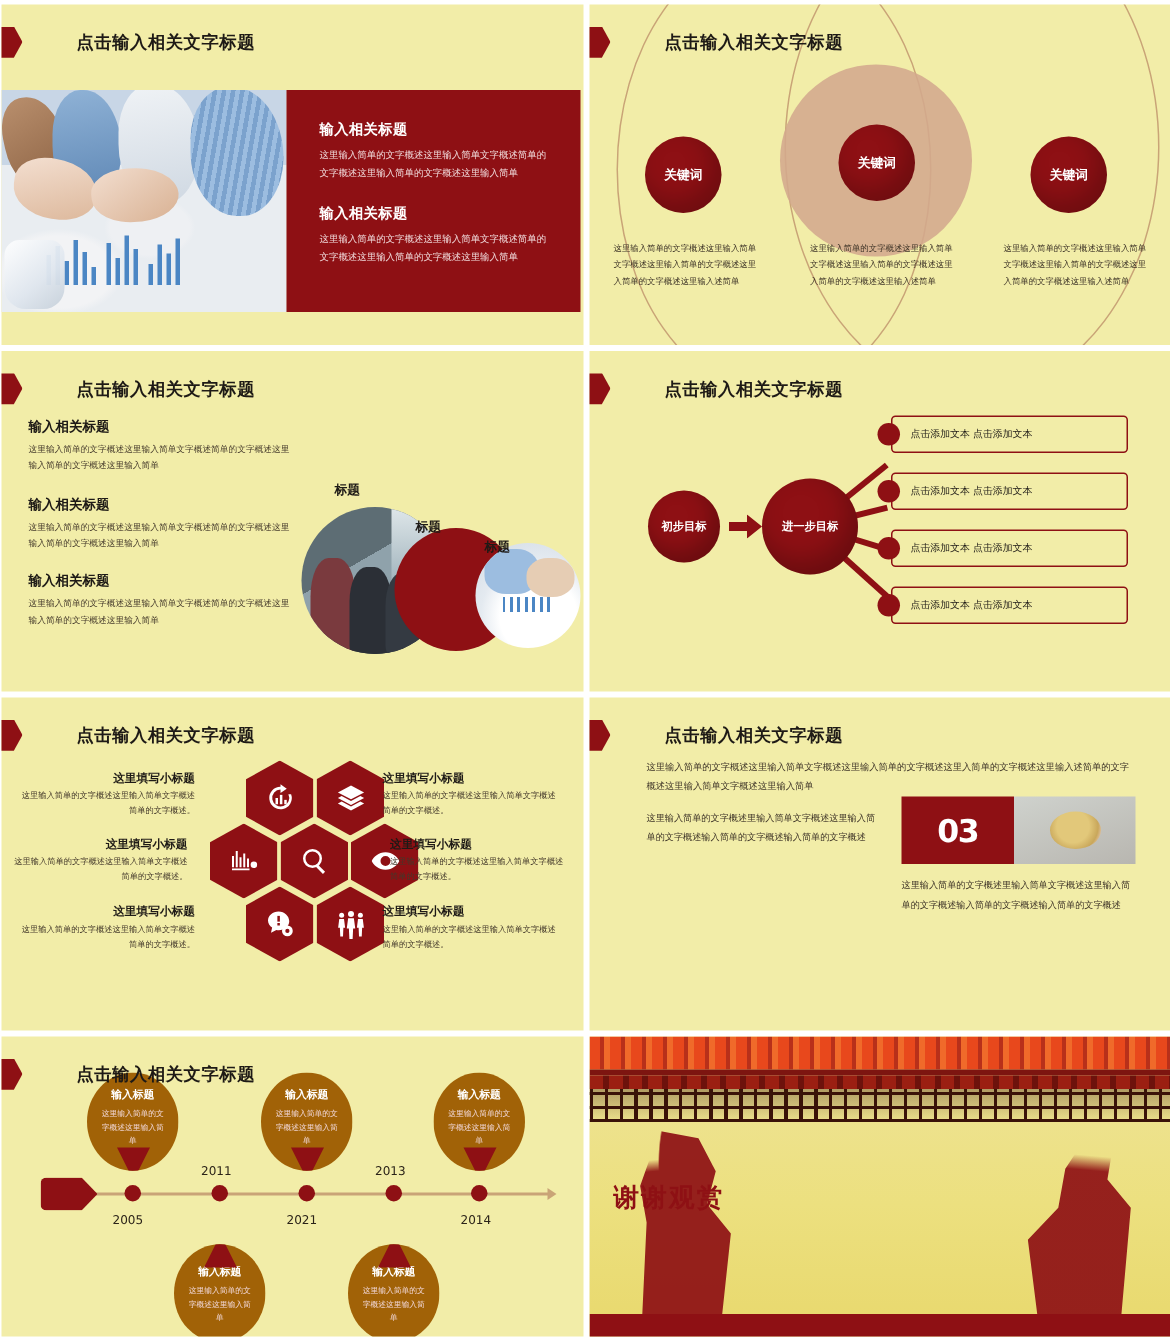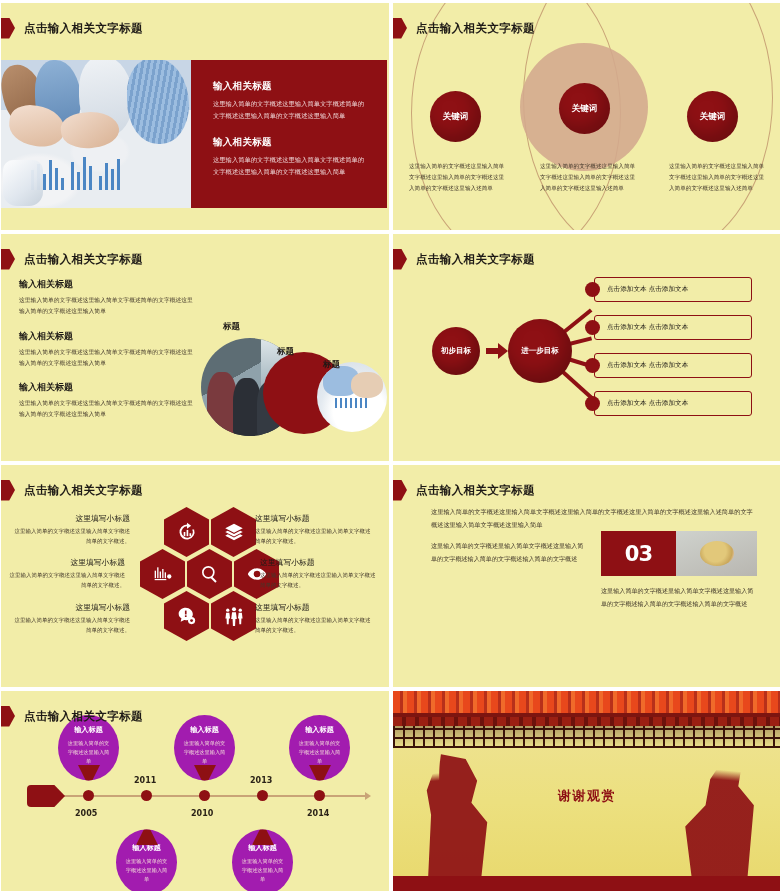--- a/index.html
+++ b/index.html
@@ -23,20 +23,21 @@
     background: #f2eda8;
     overflow: hidden;
   }
   
   .stitle {
     position: absolute;
     left: 6px; top: 14px;
     display: flex; align-items: center;
     height: 22px;
     z-index: 20;
+    gap: 27px;
   }
   .stitle .pent {
     width: 17px; height: 21px;
     background: #8e1014;
     -webkit-clip-path: polygon(0 0, 66% 0, 100% 50%, 66% 100%, 0 100%);
     clip-path: polygon(0 0, 66% 0, 100% 50%, 66% 100%, 0 100%);
     margin-left: -9px;
   }
   .stitle .ttxt {
     font-size: 11.5px; font-weight: bold; color: #1e1a16;
@@ -136,21 +137,21 @@
   .hexwrap { position: absolute; left: 139px; top: 42px; width: 115px; height: 135px; }
   .hex { position: absolute; width: 45px; height: 50px; background: #8e1014;
          -webkit-clip-path: polygon(50% 0,100% 25%,100% 75%,50% 100%,0 75%,0 25%);
          clip-path: polygon(50% 0,100% 25%,100% 75%,50% 100%,0 75%,0 25%);
          display:flex; align-items:center; justify-content:center; }
   .hex svg { width: 20px; height: 20px; fill: #fff; }
   .hx1 { left: 24px; top: 0; } .hx2 { left: 71px; top: 0; }
   .hx3 { left: 0px; top: 42px; } .hx4 { left: 47px; top: 42px; } .hx5 { left: 94px; top: 42px; }
   .hx6 { left: 24px; top: 84px; } .hx7 { left: 71px; top: 84px; }
   .s5-lab { position: absolute; width: 116px; }
-  .s5-lab h5 { font-size: 7.8px; font-weight: normal; color: #1e1a16; margin-bottom: 3px; }
+  .s5-lab h5 { font-size: 7.8px; font-weight: bold; color: #1e1a16; margin-bottom: 3px; }
   .s5-lab p { font-size: 5.5px; line-height: 1.8; color: #43382a; }
   .s5L1 { left: 13px; top: 48px; text-align: right; }
   .s5L2 { left: 8px; top: 92px; text-align: right; }
   .s5L3 { left: 13px; top: 137px; text-align: right; }
   .s5R1 { left: 254px; top: 48px; text-align: left; }
   .s5R2 { left: 259px; top: 92px; text-align: left; }
   .s5R3 { left: 254px; top: 137px; text-align: left; }
 
   
   .s6-intro { position: absolute; left: 38px; top: 40px; right: 24px; font-size: 6.2px;
@@ -174,22 +175,22 @@
   .s6-body { font-size: 6.1px; line-height: 2.1; color: #3c3226; margin-top: 9px; }
 
   
   .tl-axis { position: absolute; left: 28px; top: 104px; right: 22px; height: 2px; background: #c9a477; }
   .tl-axis::after { content:""; position:absolute; right:-4px; top:-3px; border-left:6px solid #c9a477;
                     border-top:4px solid transparent; border-bottom:4px solid transparent; }
   .tl-flag { position: absolute; left: 26px; top: 94px; width: 38px; height: 22px; background: #8e1014;
              -webkit-clip-path: polygon(0 0, 72% 0, 100% 50%, 72% 100%, 0 100%);
              clip-path: polygon(0 0, 72% 0, 100% 50%, 72% 100%, 0 100%); border-radius: 4px 0 0 4px; }
   .tl-node { position: absolute; top: 99px; width: 11px; height: 11px; border-radius: 50%; background: #8e1014; }
-  .tl-year { position: absolute; font-size: 8px; font-weight: bold; color: #2b2318; }
-  .pin { position: absolute; width: 61px; height: 78px; background: #a21caf; color: #fff;
+  .tl-year { position: absolute; font-size: 8px; font-weight: normal; color: #2b2318; }
+  .pin { position: absolute; width: 61px; height: 78px; background: #a16207; color: #fff;
          -webkit-clip-path: ellipse(50% 42% at 50% 42%);
          clip-path: ellipse(50% 42% at 50% 42%);
          text-align: center; padding-top: 10px; }
   .pin .tip { position: absolute; left: 50%; bottom: 6px; transform: translateX(-50%);
               width: 0; height: 0; border-left: 11px solid transparent; border-right: 11px solid transparent;
               border-top: 22px solid #8e1014; }
   .pin h6 { font-size: 7.2px; font-weight: bold; margin-bottom: 4px; }
   .pin p { font-size: 5.2px; line-height: 1.75; color: #f2d8d9; padding: 0 9px; }
   .pin.down { -webkit-clip-path: ellipse(50% 42% at 50% 58%); clip-path: ellipse(50% 42% at 50% 58%); padding-top: 26px; }
   .pin.down .tip { bottom: auto; top: 6px; border-top: none; border-bottom: 22px solid #8e1014; }
@@ -210,22 +211,22 @@
   .fig { position: absolute; bottom: 18px; opacity: .92; }
   .figL { left: 28px; width: 72px; height: 122px;
           background: radial-gradient(ellipse at 50% 18%, #8e1014 0 34%, rgba(142,16,20,0) 36%),
                       linear-gradient(175deg, rgba(142,16,20,0) 0 16%, #8e1014 22% 100%);
           -webkit-clip-path: polygon(26% 0,62% 4%,78% 22%,70% 40%,92% 56%,84% 100%,10% 100%,14% 50%,8% 30%);
           clip-path: polygon(26% 0,62% 4%,78% 22%,70% 40%,92% 56%,84% 100%,10% 100%,14% 50%,8% 30%); }
   .figR { right: 24px; width: 78px; height: 118px;
           background: linear-gradient(185deg, rgba(142,16,20,0) 0 12%, #8e1014 20% 100%);
           -webkit-clip-path: polygon(58% 0,80% 8%,76% 24%,96% 40%,88% 100%,16% 100%,8% 58%,34% 40%,40% 18%);
           clip-path: polygon(58% 0,80% 8%,76% 24%,96% 40%,88% 100%,16% 100%,8% 58%,34% 40%,40% 18%); }
-  .s8-thanks { position: absolute; left: 0; right: 0; top: 96px; text-align: center;
-               font-size: 13px; font-weight: bold; color: #8e1014; letter-spacing: 1.5px; }
+  .s8-thanks { position: absolute; left: 0; right: 0; top: 96px; 
+               font-size: 17px; font-weight: bold; color: #8e1014; letter-spacing: 1.5px; padding-left: 16px; }
   .s8-ribbon { position: absolute; left: 50%; top: 126px; transform: translateX(-50%);
                background: #8e1014; color: #f3e4c8; font-size: 8.5px; padding: 4px 26px;
                -webkit-clip-path: polygon(5% 0,95% 0,100% 50%,95% 100%,5% 100%,0 50%);
                clip-path: polygon(5% 0,95% 0,100% 50%,95% 100%,5% 100%,0 50%); white-space: nowrap; }
 </style>
 </head>
 <body>
 
 <div id="deck">
 
@@ -481,21 +482,21 @@
     <div class="tl-flag"></div>
 
     <div class="tl-node" style="left:82px"></div>
     <div class="tl-node" style="left:140px"></div>
     <div class="tl-node" style="left:198px"></div>
     <div class="tl-node" style="left:256px"></div>
     <div class="tl-node" style="left:313px"></div>
 
     <div class="tl-year" style="left:74px; top:118px">2005</div>
     <div class="tl-year" style="left:133px; top:85px">2011</div>
-    <div class="tl-year" style="left:190px; top:118px">2010</div>
+    <div class="tl-year" style="left:190px; top:118px">2021</div>
     <div class="tl-year" style="left:249px; top:85px">2013</div>
     <div class="tl-year" style="left:306px; top:118px">2014</div>
 
     <div class="pin" style="left:57px; top:24px">
       <h6 class="zh">输入标题</h6>
       <p class="zh">这里输入简单的文字概述这里输入简单</p>
       <span class="tip"></span>
     </div>
     <div class="pin down" style="left:115px; top:126px">
       <h6 class="zh">输入标题</h6>

